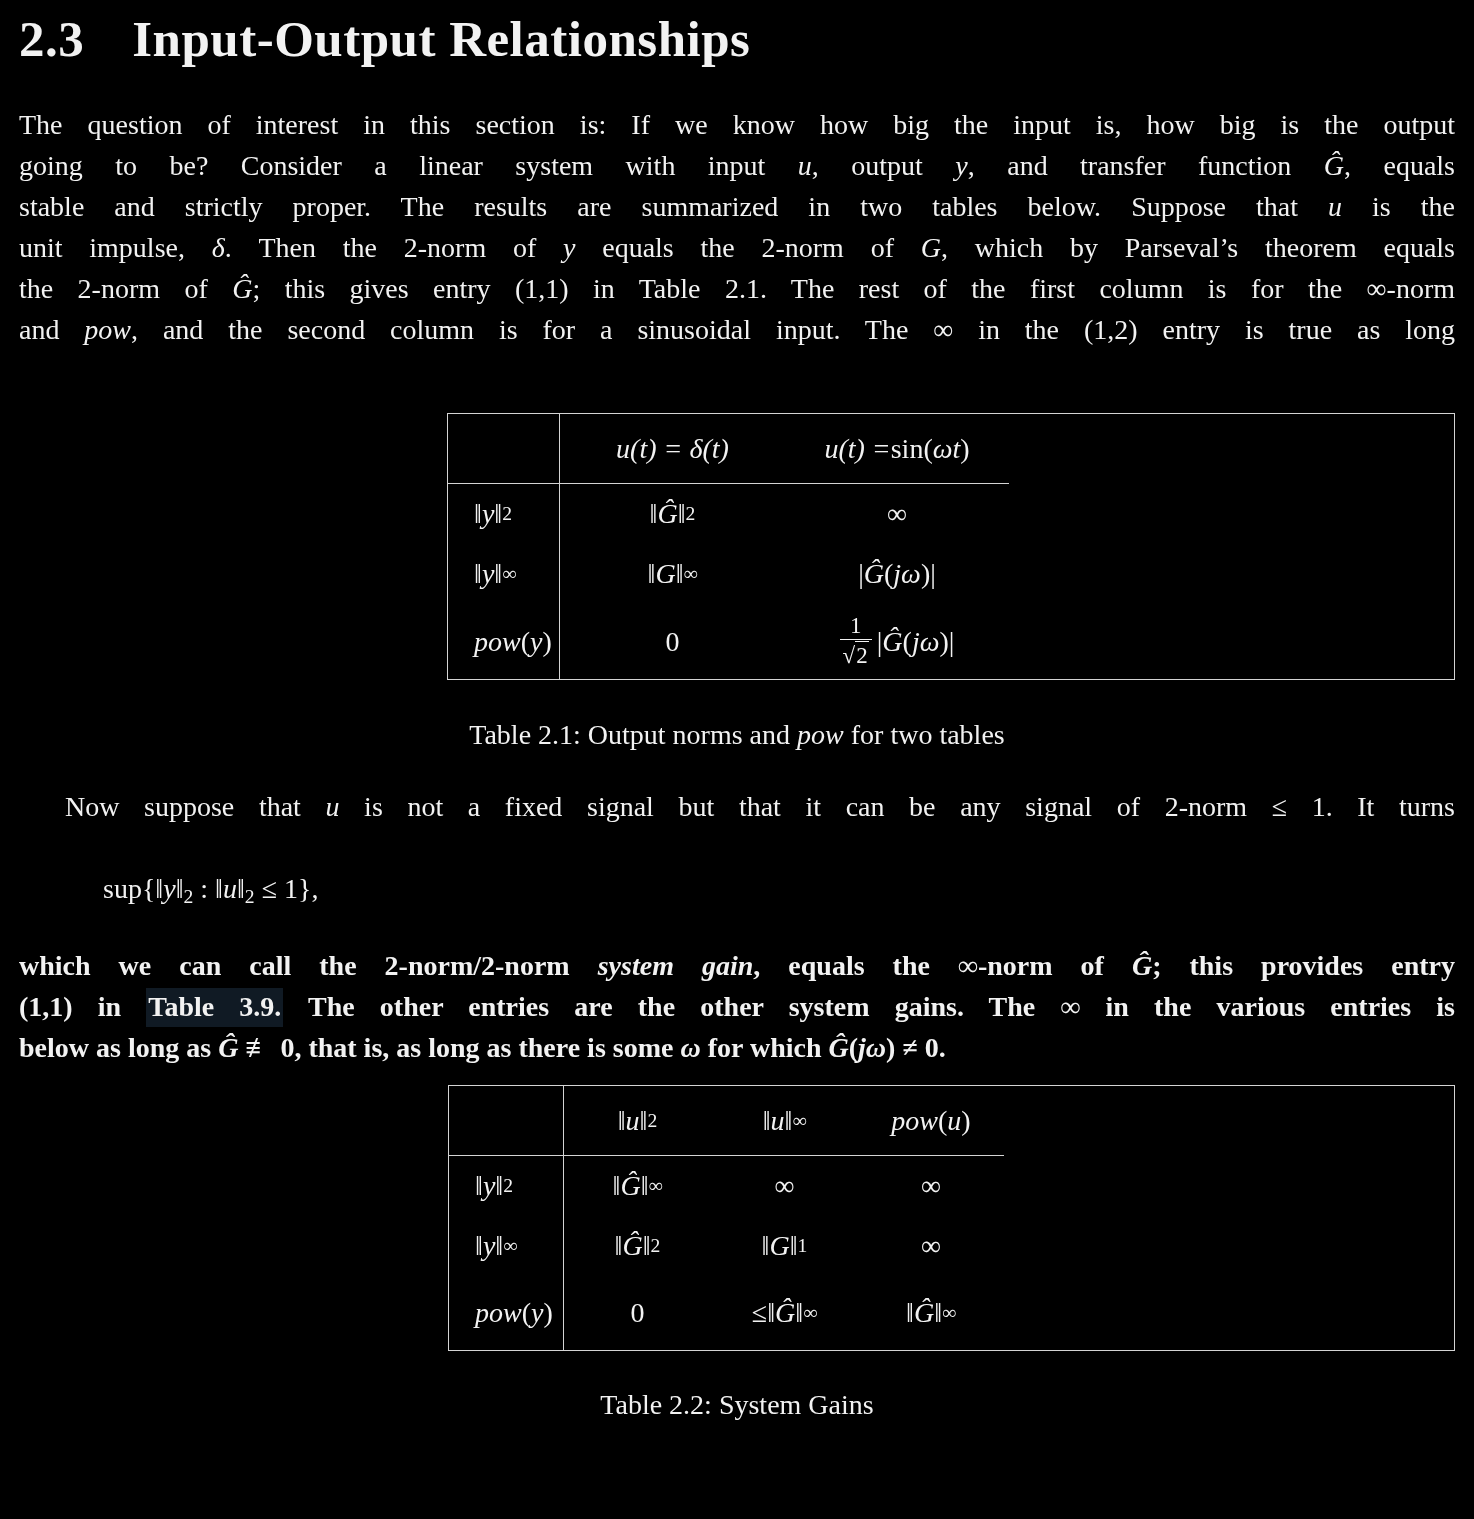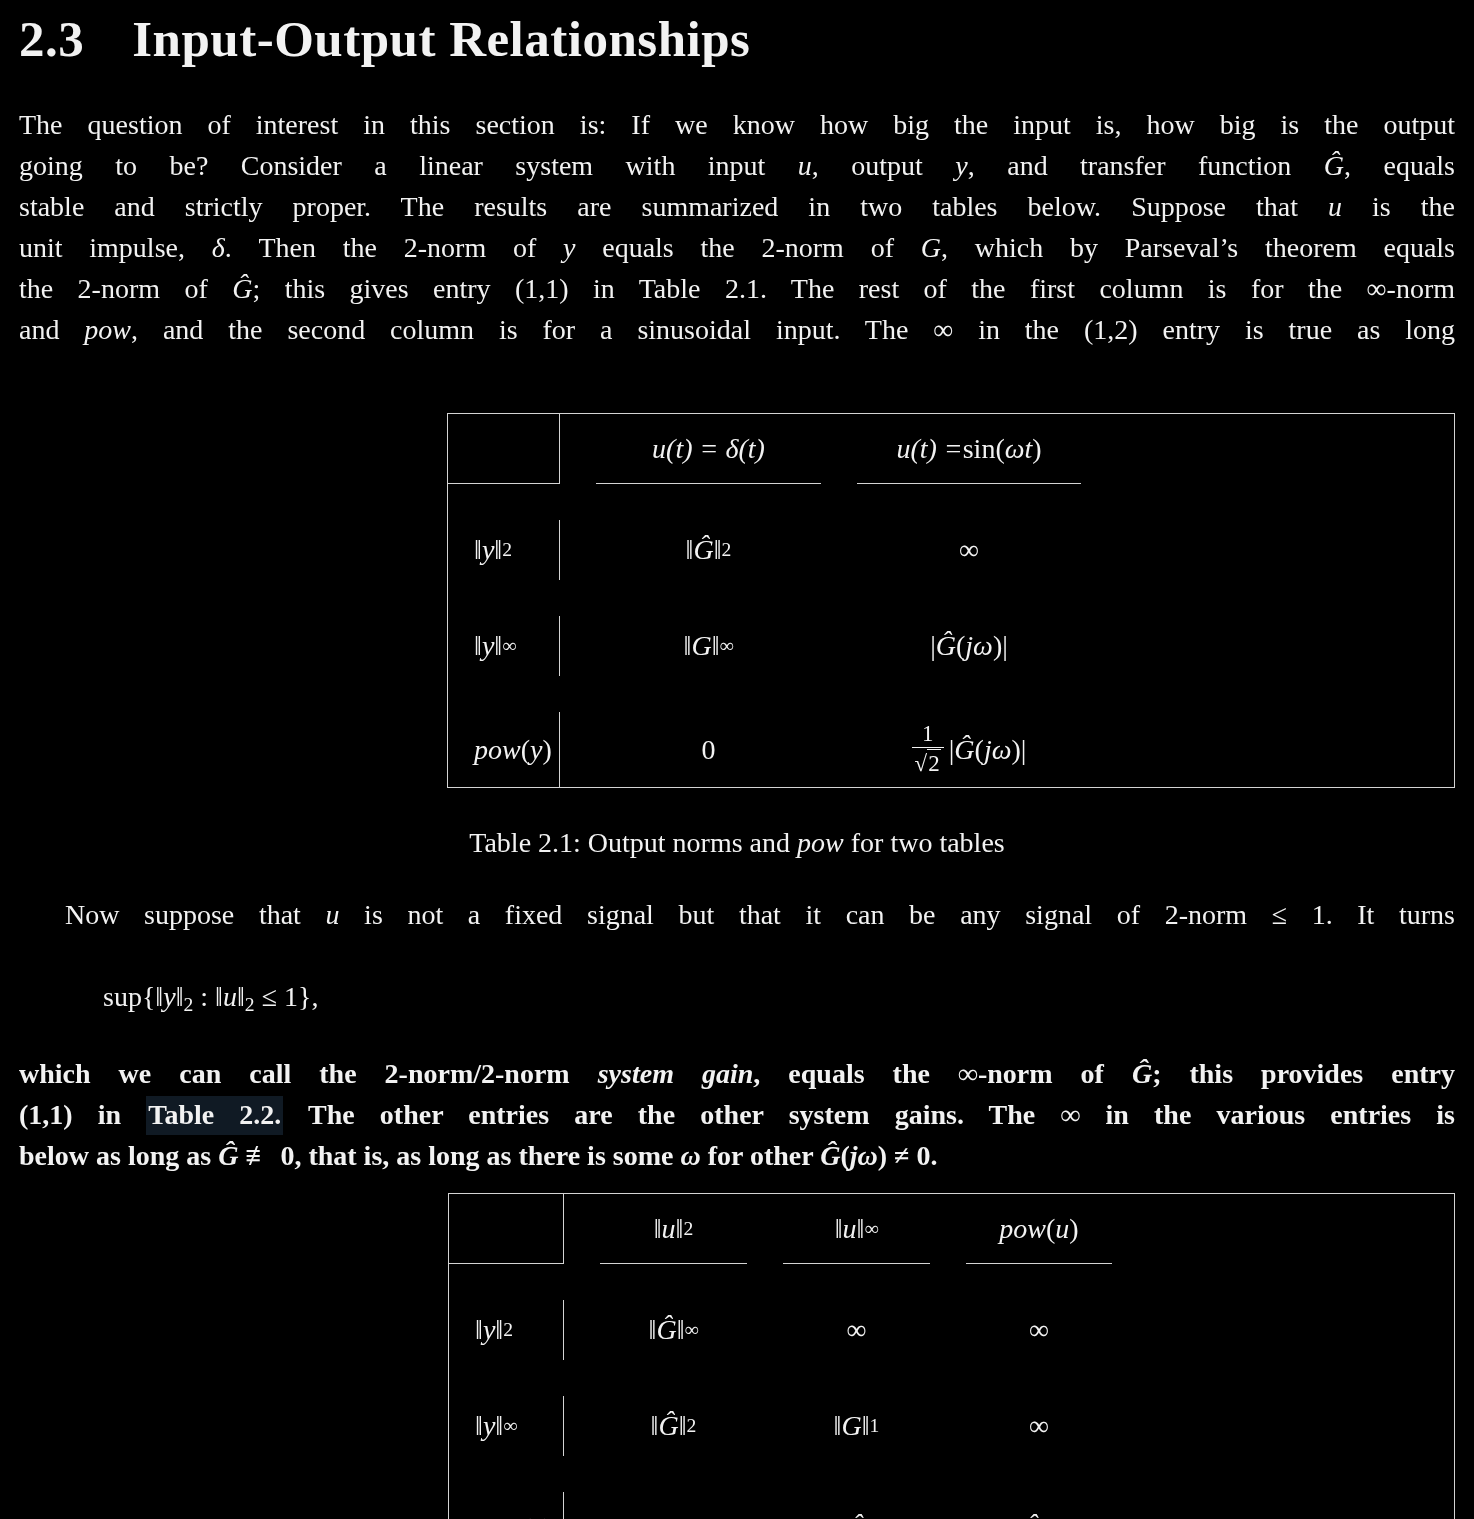--- a/index.html
+++ b/index.html
@@ -38,21 +38,20 @@
   .hl{background:var(--hl); padding:3px 2px 5px 2px;}
 
   .display{
     margin-top:41px; height:41px; line-height:41px;
     padding-left:84px; text-align:left;
   }
 
   .tbl{
     display:grid; border:1.5px solid var(--border);
     background:var(--bg);
-    gap:36px;
   }
   .t1{
     margin-left:428px; margin-top:63px;
     grid-template-columns:112px 225px 224px;
     grid-template-rows:70px 60px 60px 75px;
   }
   .t2{
     margin-left:429px; margin-top:17px;
     grid-template-columns:115px 147px 147px 146px;
     grid-template-rows:70px 60px 60px 74px;
@@ -168,22 +167,22 @@
   <div class="caption cap1"><span>Table 2.1: Output norms and </span><span class="i">pow</span><span> for two tables</span></div>
 
   <div class="para p2">
     <div class="line indent"><span>Now suppose that </span><span class="i">u</span><span> is not a fixed signal but that it can be any signal of 2-norm ≤ 1. It turns</span></div>
   </div>
 
   <div class="display"><span>sup{</span><span>‖</span><span class="i">y</span><span>‖</span><span class="sub">2</span><span> : </span><span>‖</span><span class="i">u</span><span>‖</span><span class="sub">2</span><span> ≤ 1},</span></div>
 
   <div class="para p3">
     <div class="line"><span>which we can call the 2-norm/2-norm </span><span class="i">system gain</span><span>, equals the ∞-norm of </span><span class="i">Ĝ</span><span>; this provides entry</span></div>
-    <div class="line"><span>(1,1) in </span><span class="hl">Table 2.2.</span><span> The other entries are the other system gains. The ∞ in the various entries is</span></div>
-    <div class="line last"><span>below as long as </span><span class="i">Ĝ</span><span> ≢ 0, that is, as long as there is some </span><span class="i">ω</span><span> for other </span><span class="i">Ĝ</span><span>(</span><span class="i">jω</span><span>) ≠ 0.</span></div>
+    <div class="line"><span>(1,1) in </span><span class="hl">Table 3.9.</span><span> The other entries are the other system gains. The ∞ in the various entries is</span></div>
+    <div class="line last"><span>below as long as </span><span class="i">Ĝ</span><span> ≢ 0, that is, as long as there is some </span><span class="i">ω</span><span> for which </span><span class="i">Ĝ</span><span>(</span><span class="i">jω</span><span>) ≠ 0.</span></div>
   </div>
 
   <div class="tbl t2">
     <div class="cell lab rb hb"></div>
     <div class="cell hb">
         <span>‖</span>
         <span class="i">u</span>
         <span>‖</span>
         <span class="sub">2</span>
       </div>

